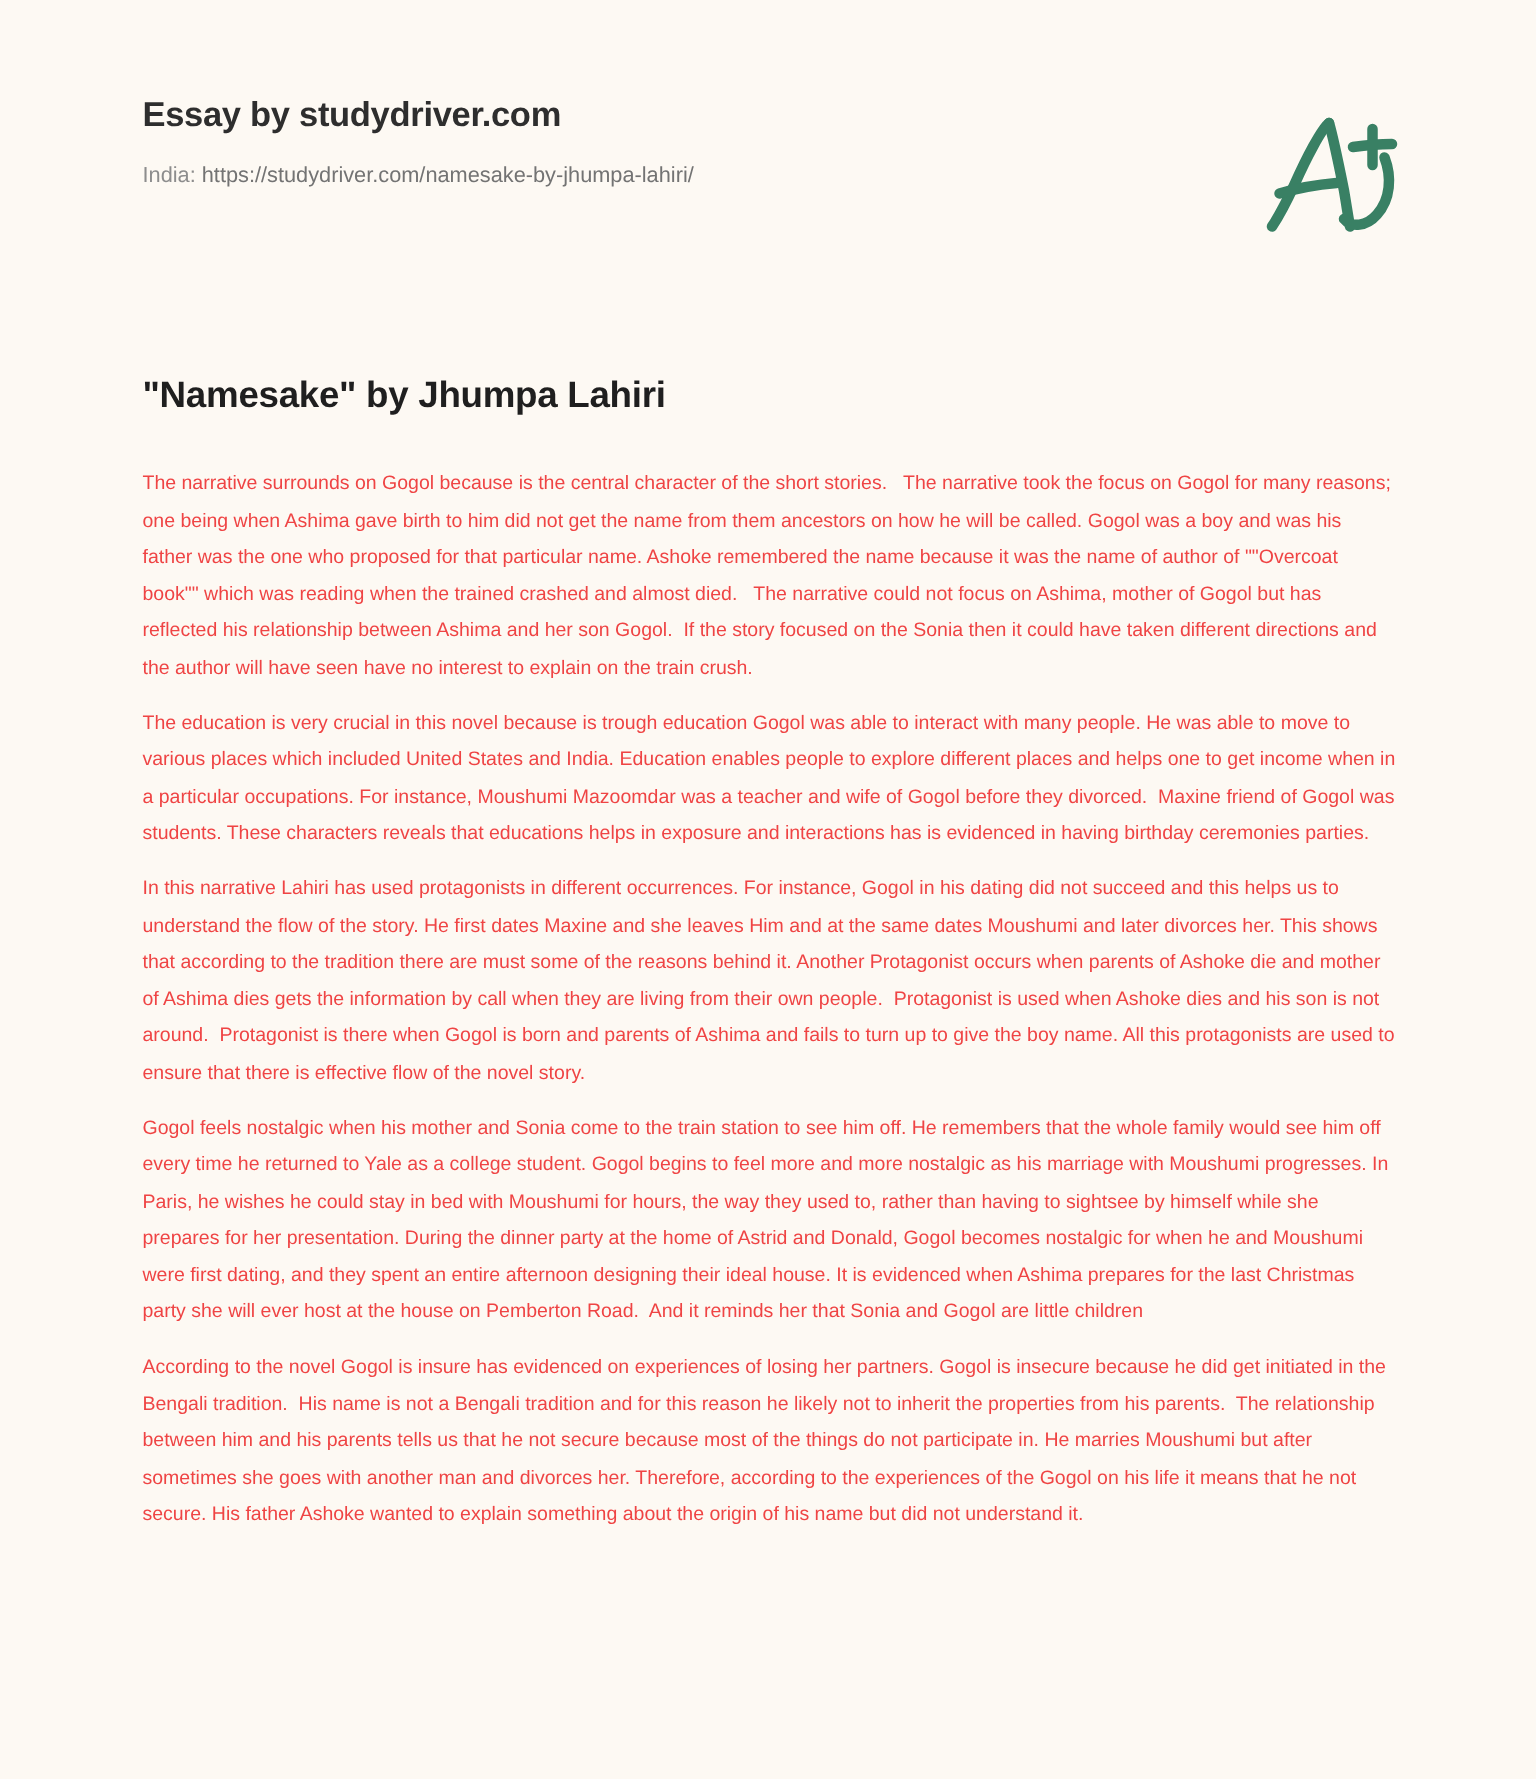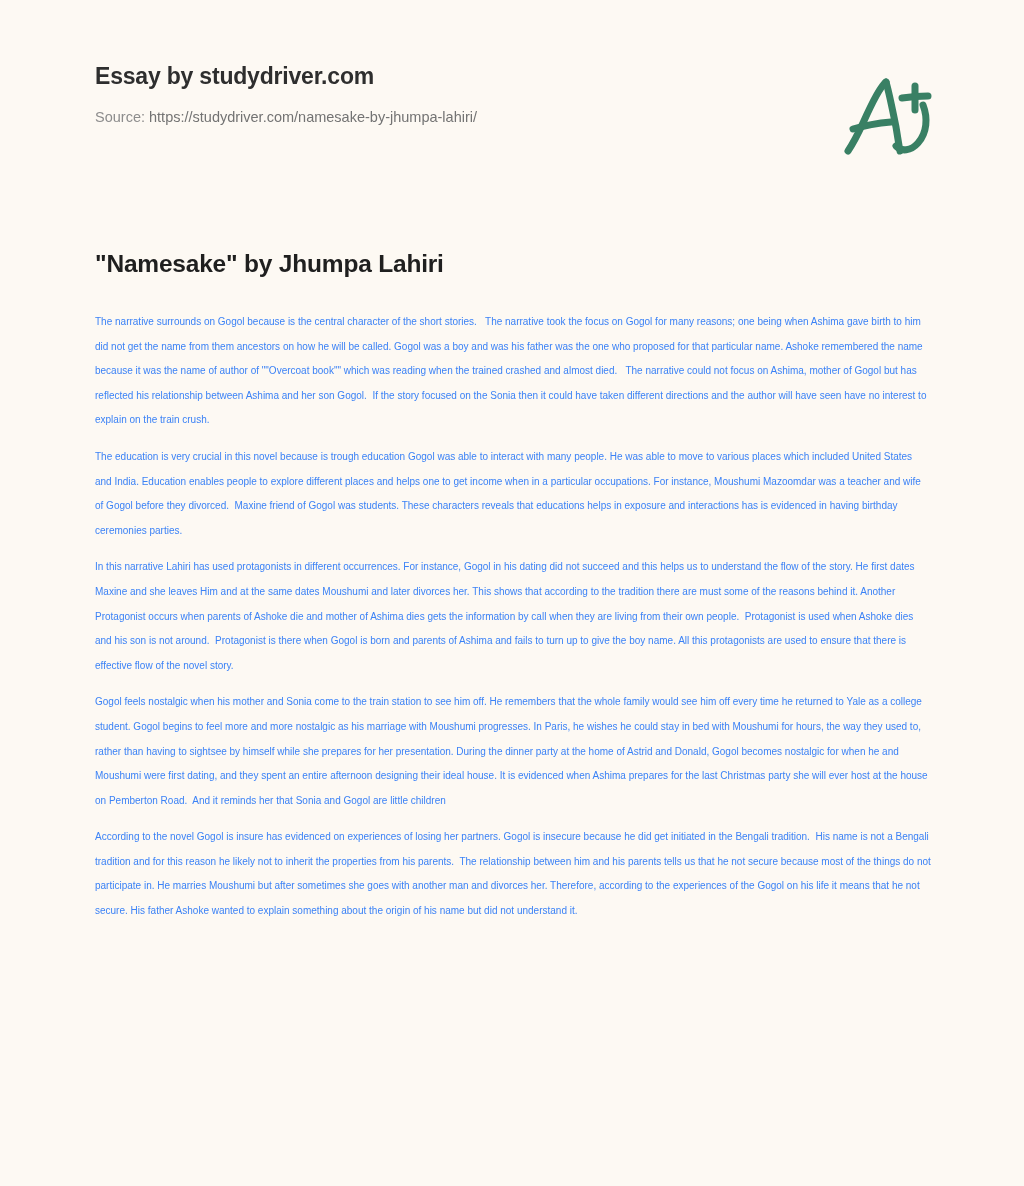--- a/index.html
+++ b/index.html
@@ -83,38 +83,38 @@
   .essay-title {
     font-size: 24.5px;
     font-weight: bold;
     color: #1f1f1f;
     line-height: 32px;
     margin: 0 0 30px 0;
     letter-spacing: -0.2px;
   }
 
   .para {
-    font-size: 10px;
+    font-size: 13px;
     line-height: 24.6px;
-    color: #3b82f6;
+    color: #ef4444;
     margin: 0 0 12px 0;
     text-align: left;
     white-space: pre-wrap;
   }
   .para:last-child { margin-bottom: 0; }
 </style>
 </head>
 <body>
 
 <div class="page">
 
   <div class="header">
     <div class="brand-title">Essay by studydriver.com</div>
     <div class="source-line">
-      <span class="source-label">Source:</span>
+      <span class="source-label">India:</span>
       <a class="source-url" href="#">https://studydriver.com/namesake-by-jhumpa-lahiri/</a>
     </div>
   </div>
 
   <div class="logo">
     <svg viewBox="0 0 100 88" xmlns="http://www.w3.org/2000/svg">
       <g fill="none" stroke="#398064" stroke-linecap="round" stroke-linejoin="round">
 
         <path d="M47 10 C42 14, 32 33, 24 51 C18 64, 13 73, 9 79" stroke-width="7"></path>
 

